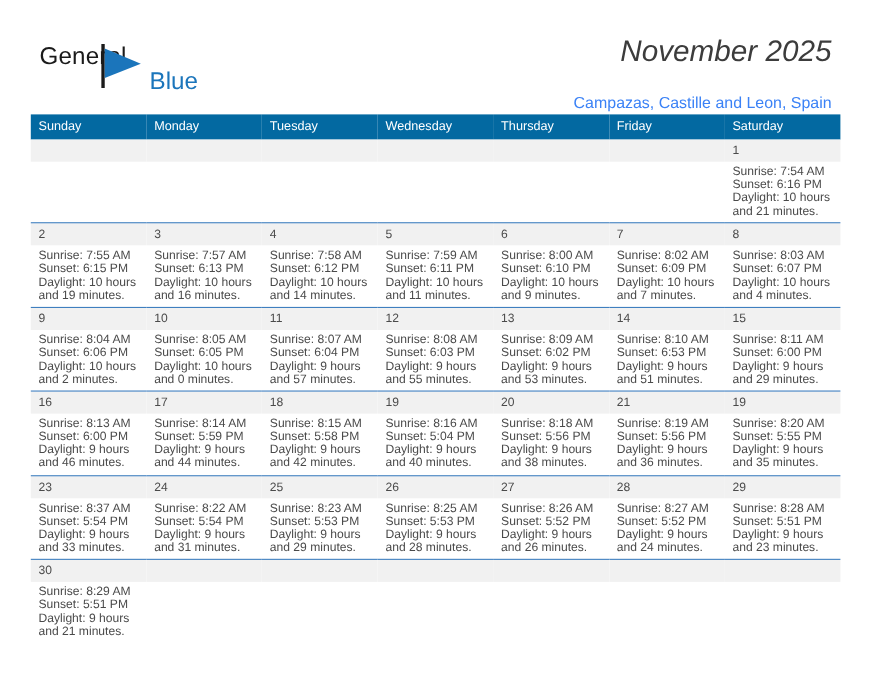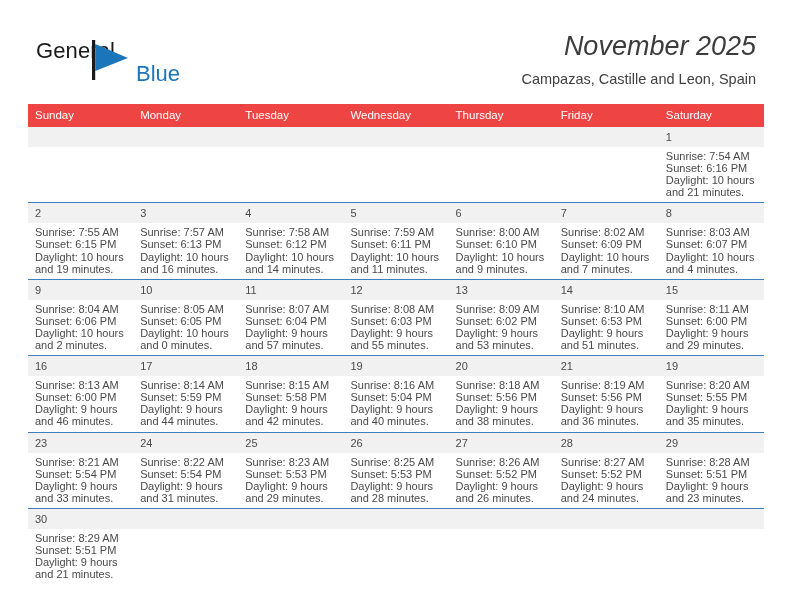--- a/index.html
+++ b/index.html
@@ -71,39 +71,39 @@
     text-align: right;
   }
   .cal-title {
     font-size: 27px;
     color: #3c3c3c;
     line-height: 32px;
     white-space: nowrap;
     font-style: italic;
   }
   .cal-subtitle {
-    margin-top: 9px;
+    margin-top: 24px;
     font-size: 14.5px;
-    color: #404040;
+    color: #3b82f6;
     line-height: 17px;
     white-space: nowrap;
   }
 
   
   .calendar {
     position: absolute;
     left: 28px;
     top: 104px;
     width: 736px;
     border-collapse: collapse;
     table-layout: fixed;
   }
 
   .dow-row th {
-    background: #ef4444;
+    background: #0369a1;
     color: #ffffff;
     font-size: 11.5px;
     font-weight: normal;
     text-align: left;
     padding: 5px 0 6px 7px;
     height: 11px;
     border: none;
   }
 
   .week-row td {
@@ -441,21 +441,21 @@
               <div>Daylight: 9 hours</div>
               <div>and 35 minutes.</div>
             </div>
           </td>
       </tr>
 
       <tr class="week-row">
         <td>
             <span class="daynum">23</span>
             <div class="details">
-              <div>Sunrise: 8:21 AM</div>
+              <div>Sunrise: 8:37 AM</div>
               <div>Sunset: 5:54 PM</div>
               <div>Daylight: 9 hours</div>
               <div>and 33 minutes.</div>
             </div>
           </td>
         <td>
             <span class="daynum">24</span>
             <div class="details">
               <div>Sunrise: 8:22 AM</div>
               <div>Sunset: 5:54 PM</div>

